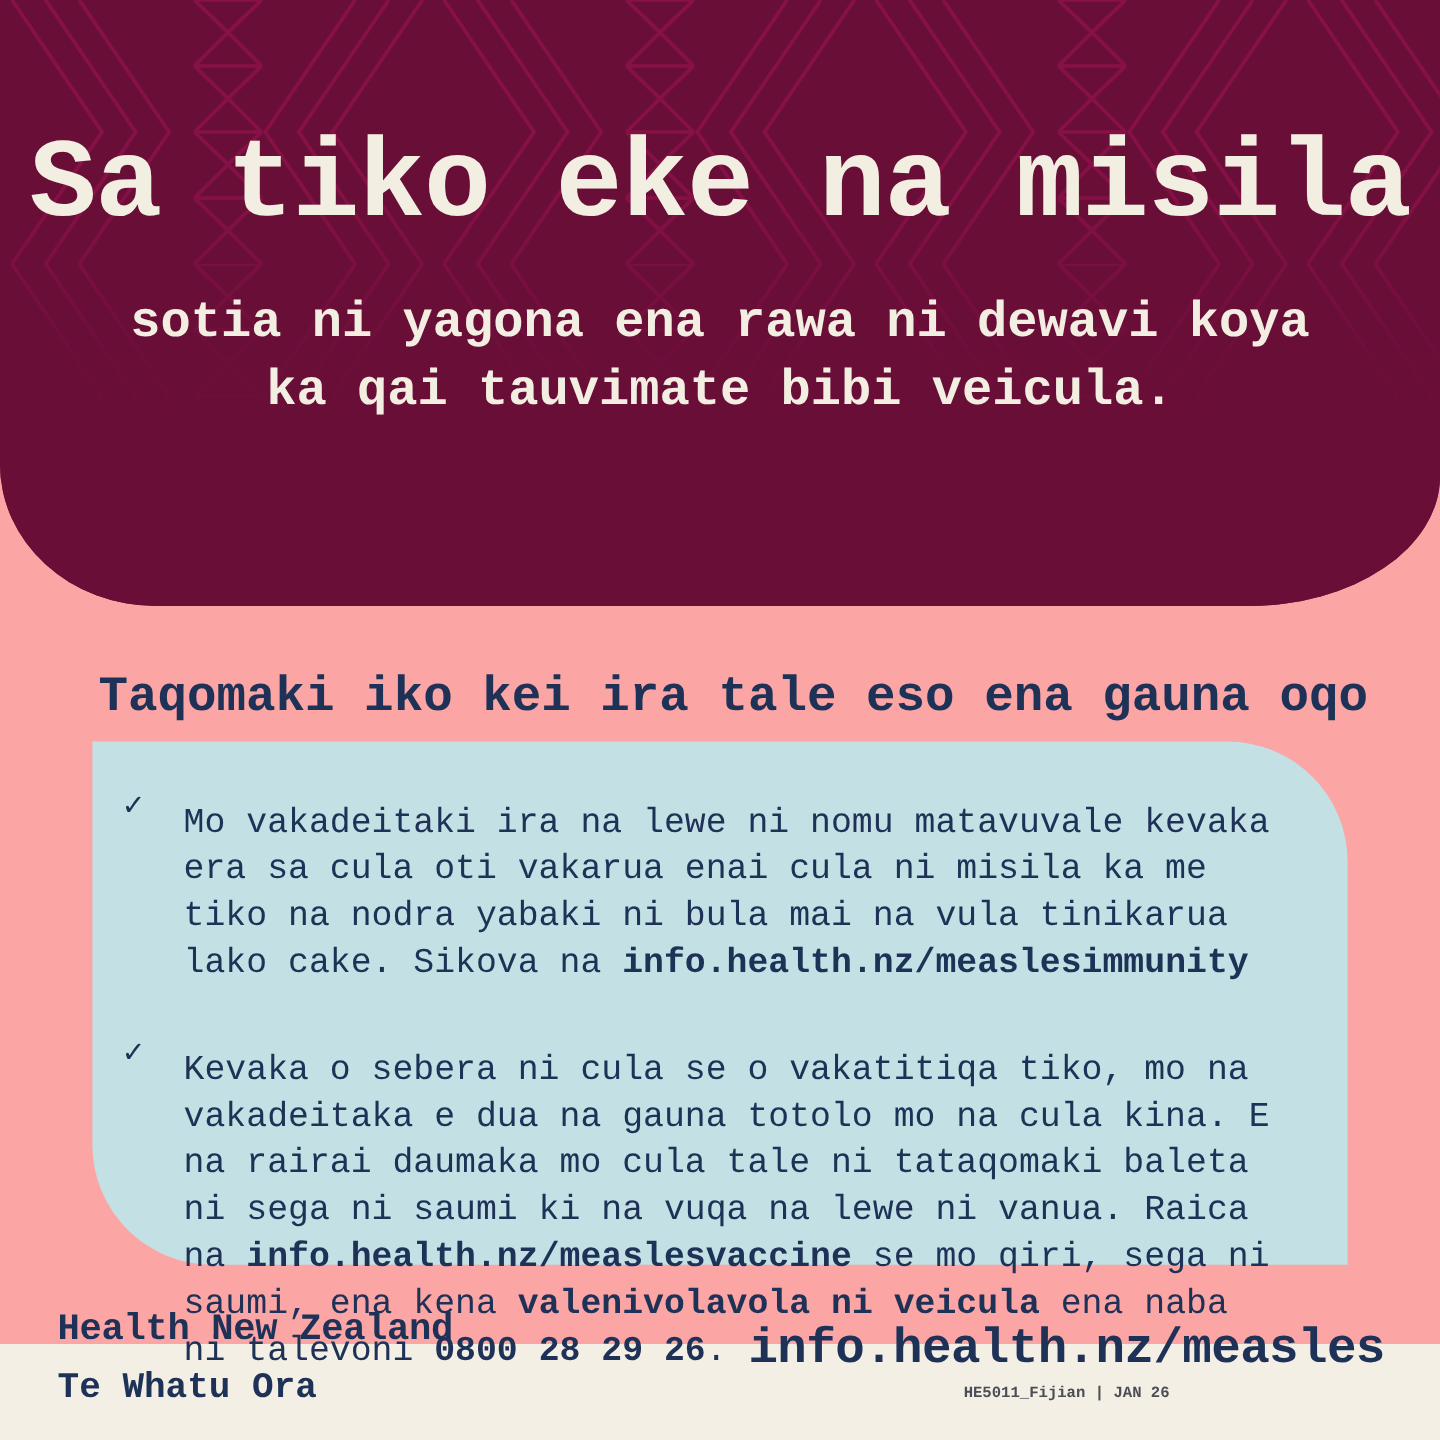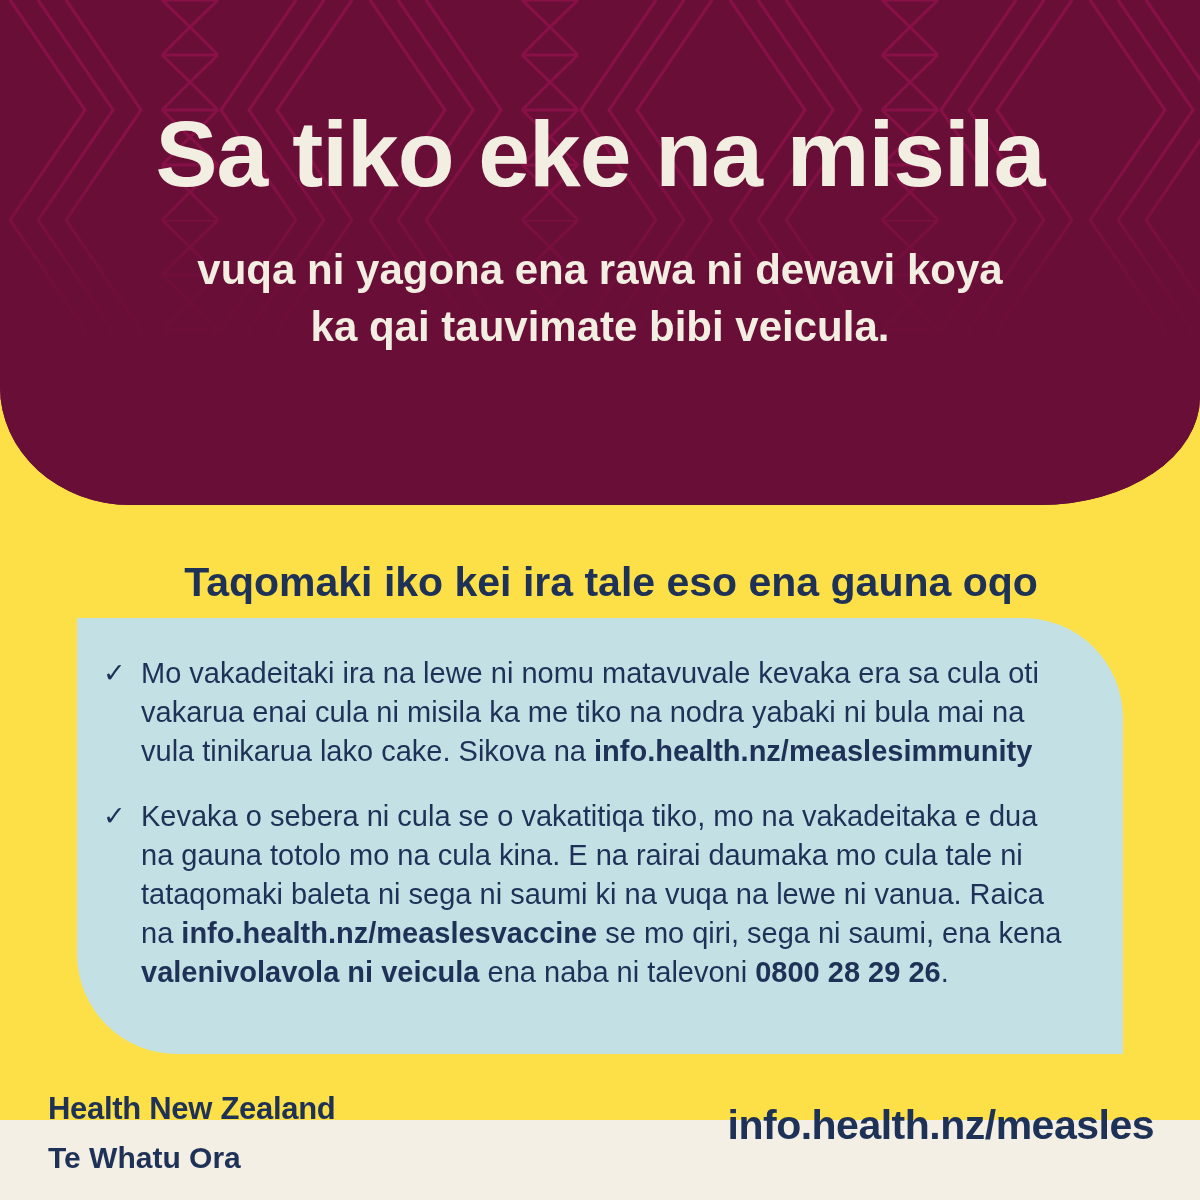--- a/index.html
+++ b/index.html
@@ -5,21 +5,22 @@
   html, body { margin: 0; padding: 0; }
   body {
     width: 1200px; height: 1200px;
     font-family: "Liberation Sans", sans-serif;
     background: #f4efe5;
     overflow: hidden;
   }
   .poster {
     position: relative;
     width: 1200px; height: 1120px;
-    background: #fde047;
+    background: #fca5a5;
+    font-family: Liberation Mono, monospace;
   }
 
   
   .hero {
     position: absolute; top: 0; left: 0;
     width: 1200px; height: 505px;
     background: #690e37;
     border-bottom-left-radius: 130px 118px;
     border-bottom-right-radius: 160px 108px;
     overflow: hidden;
@@ -66,21 +67,21 @@
   }
   .bullet { display: flex; align-items: flex-start; }
   .bullet + .bullet { margin-top: 26px; }
   .check {
     flex: 0 0 38px;
     font-size: 27px; line-height: 39px;
     color: #1e3156; font-weight: 400;
     text-align: left;
   }
   .bullet-text {
-    margin: 0; flex: 1;
+    margin: 12px; flex: 1;
     font-size: 29px; line-height: 39px;
     color: #1e3156; font-weight: 500;
   }
   .bullet-text .bold { font-weight: 800; }
 
   
   .footer-logo {
     position: absolute; left: 48px; top: 1093px;
     color: #1e3156; line-height: 1.05;
   }
@@ -122,21 +123,21 @@
           </g>
         </pattern>
       </defs>
       <rect width="1200" height="505" fill="url(#tapa-tile)"></rect>
     </svg>
     <div class="fade"></div>
 
     <div class="hero-content">
       <h1 class="hero-title">Sa tiko eke na misila</h1>
       <div class="hero-subtitle">
-        <div>vuqa ni yagona ena rawa ni dewavi koya</div>
+        <div>sotia ni yagona ena rawa ni dewavi koya</div>
         <div>ka qai tauvimate bibi veicula.</div>
       </div>
     </div>
   </div>
 
   <h2 class="section-heading">Taqomaki iko kei ira tale eso ena gauna oqo</h2>
 
   <div class="info-card">
     <div class="bullet">
       <span class="check">✓</span>
@@ -148,15 +149,16 @@
     </div>
   </div>
 
   <div class="footer-logo">
     <div class="logo-line1">Health New Zealand</div>
     <div class="logo-line2">Te Whatu Ora</div>
   </div>
 
   <div class="footer-right">
     <div class="footer-url">info.health.nz/measles</div>
+    <div class="footer-code">HE5011_Fijian | JAN 26</div>
   </div>
 
 </div>
 
 </body></html>

